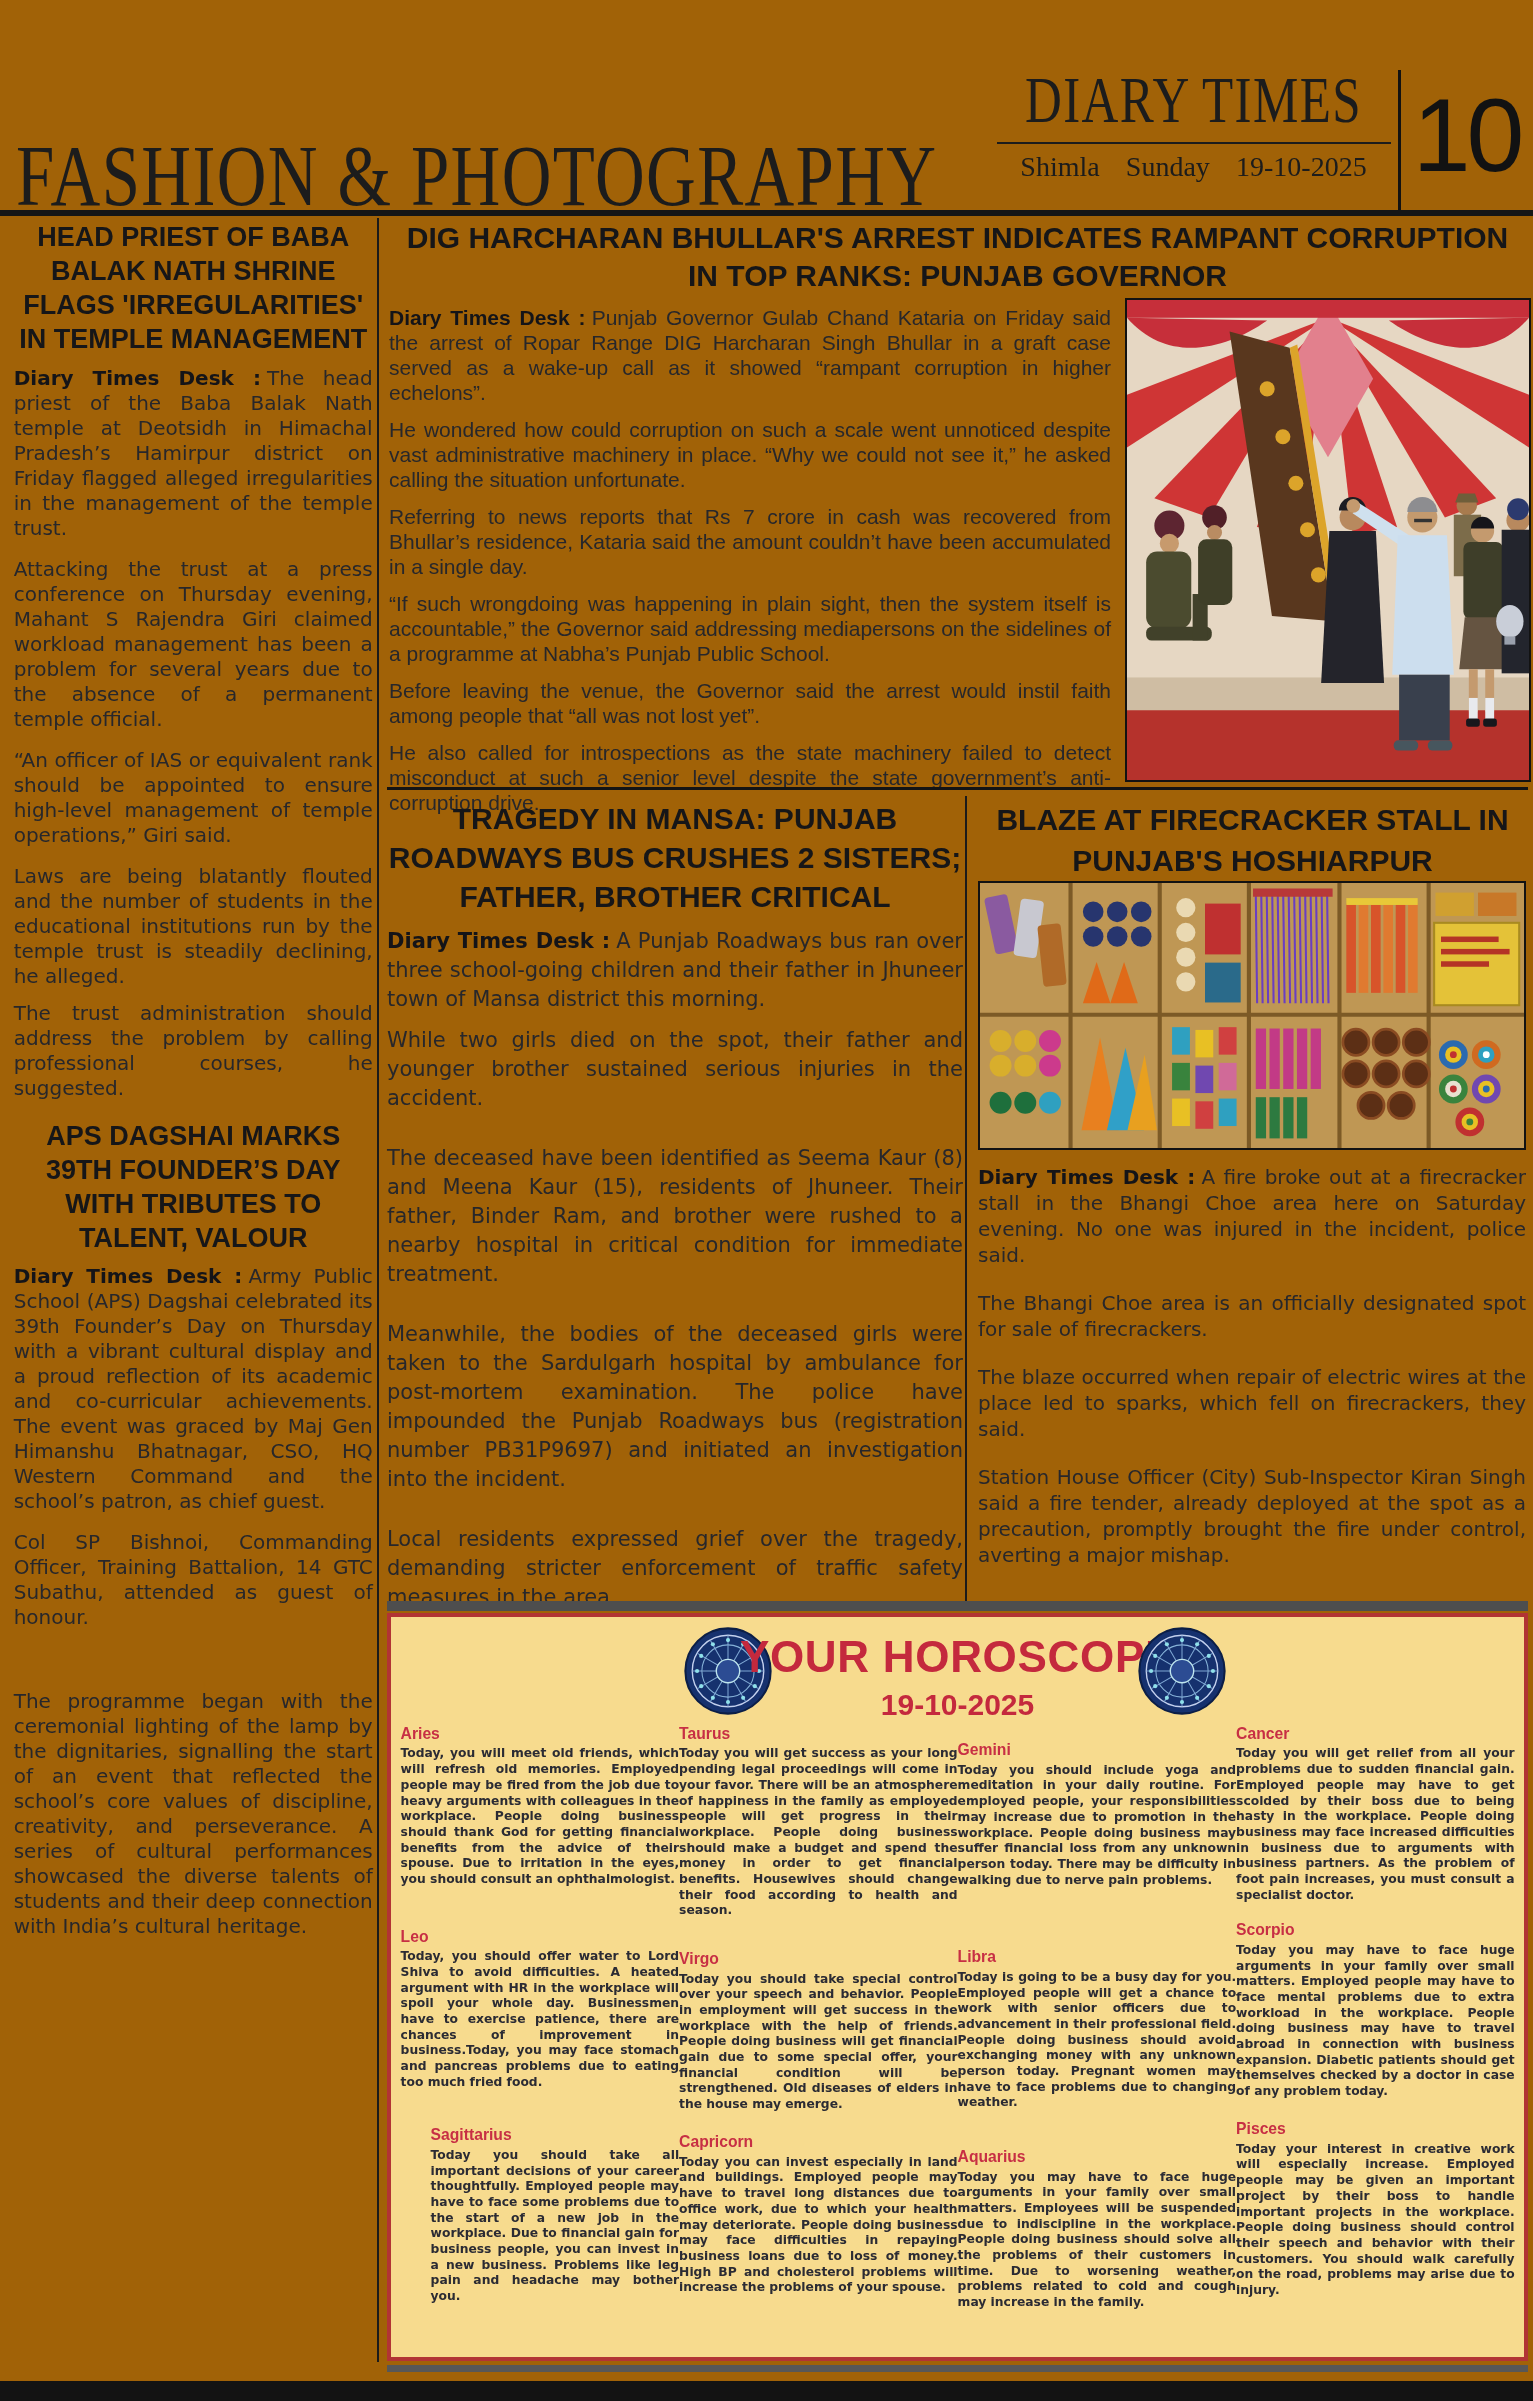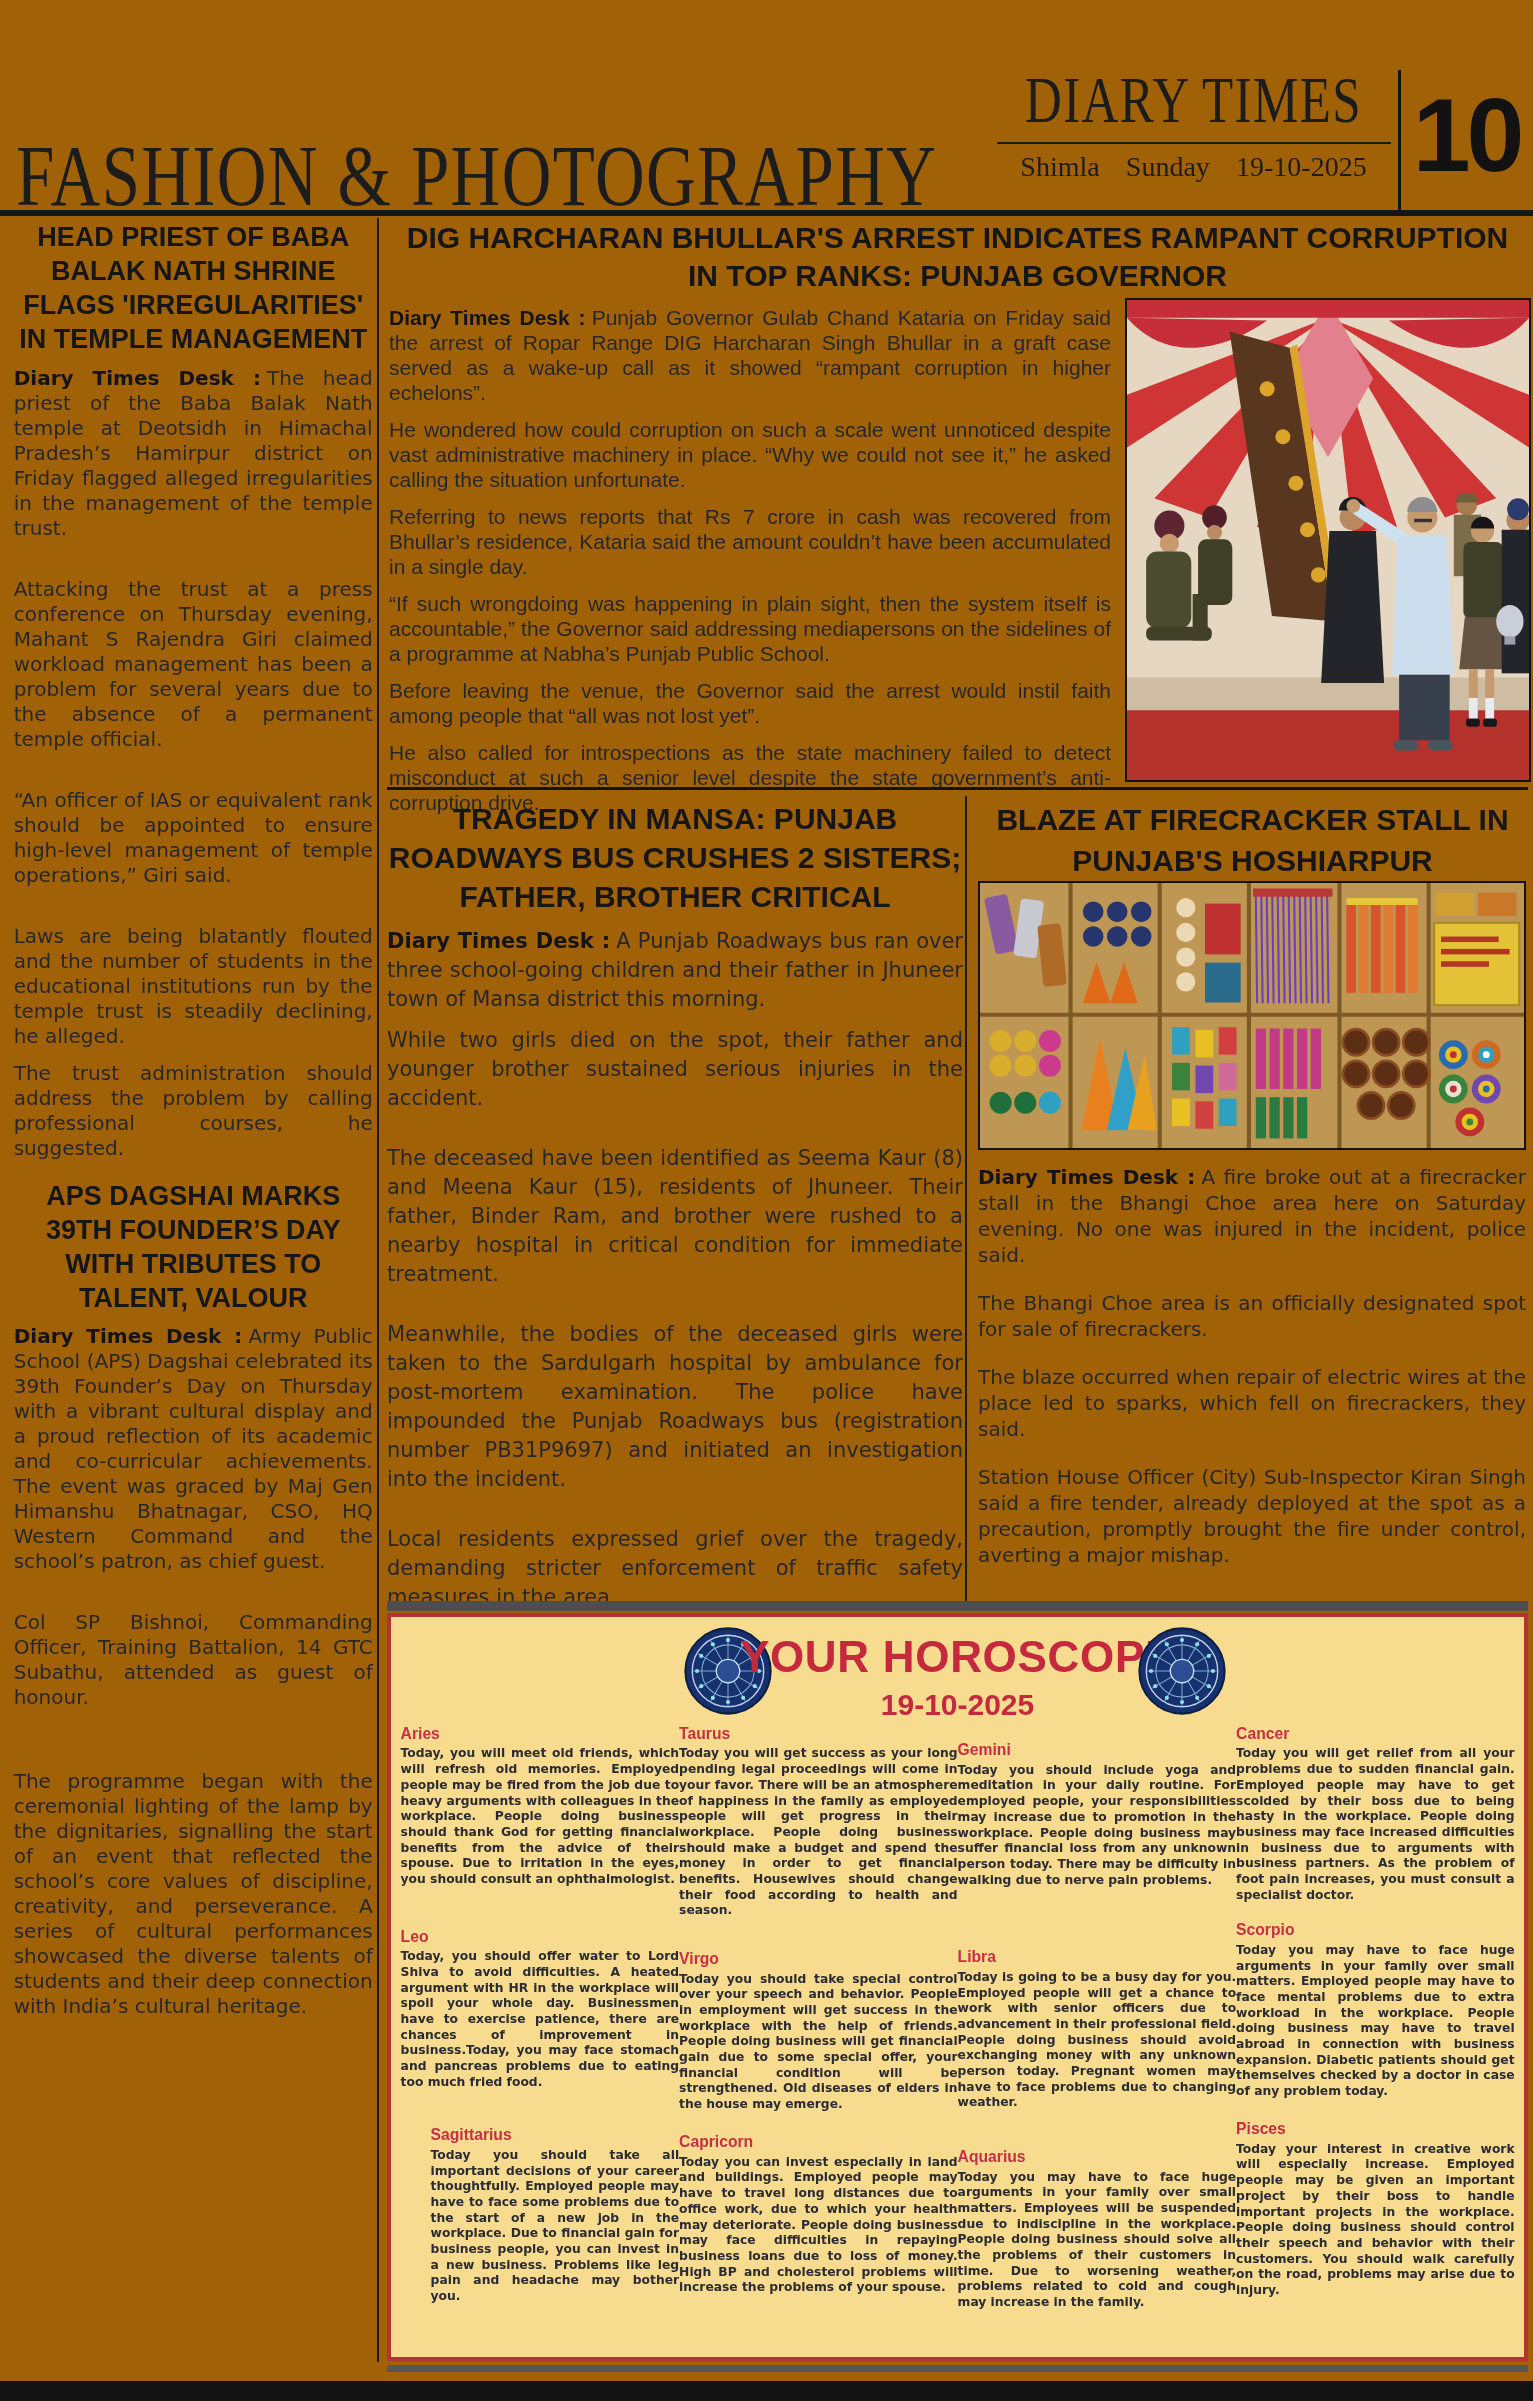--- a/index.html
+++ b/index.html
@@ -10,29 +10,29 @@
         font-size:71px;font-weight:500;letter-spacing:1.4px;color:#1c1c1c;white-space:nowrap;
         transform:scaleY(1.22) scaleX(0.97);transform-origin:left top;}
   .mast-right{position:absolute;left:991px;top:63px;width:405px;text-align:center;color:#1c1c1c;}
   .paper-name{font-family:"Liberation Serif",serif;font-size:51px;letter-spacing:1.4px;
         transform:scaleY(1.28);transform-origin:center top;}
   .paper-rule{height:2.7px;background:#1c1c1c;margin:20.5px 5.5px 6.8px 5.5px;}
   .paper-meta{font-family:"Liberation Serif",serif;font-size:28px;white-space:nowrap;}
   .paper-meta span{margin:0 9.6px;}
   .mast-vbar{position:absolute;left:1398px;top:70px;width:3.4px;height:142px;background:#121212;}
   .page-number{position:absolute;left:1404px;top:70px;width:125px;text-align:center;
-        font-family:"Liberation Sans",sans-serif;font-size:104px;font-weight:700;
+        font-family:"Liberation Sans",sans-serif;font-size:104px;font-weight:400;
         letter-spacing:-4.1px;line-height:1.25;color:#121212;}
   .header-rule{position:absolute;left:0;top:210px;width:1533px;height:6.2px;background:#161616;}
   
   .headline{font-family:"Liberation Sans",sans-serif;font-weight:700;text-align:center;
         color:#161618;letter-spacing:0px;}
   .body-p{font-size:20px;line-height:25px;text-align:justify;color:#27272b;margin:0;}
   .byline{font-weight:700;color:#141418;margin-right:6.2px;}
-  .gap{margin-top:36px;}
+  .gap{margin-top:16px;}
   .gap-lg{margin-top:59px;}
   .flush{margin-top:12px;}
   
   .col-left{position:absolute;left:13.7px;top:220px;width:359px;}
   .col-left .headline{font-size:27px;line-height:34px;margin-bottom:9.6px;}
   .col-left .headline.second{margin-top:18px;}
   
   .vdiv1{position:absolute;left:377px;top:218px;width:2.1px;height:2144px;background:#1b1b1b;}
   .vdiv2{position:absolute;left:965px;top:796px;width:2.1px;height:805px;background:#1b1b1b;}
   .hrule-mid{position:absolute;left:387px;top:787px;width:1141px;height:3.4px;background:#141414;}

